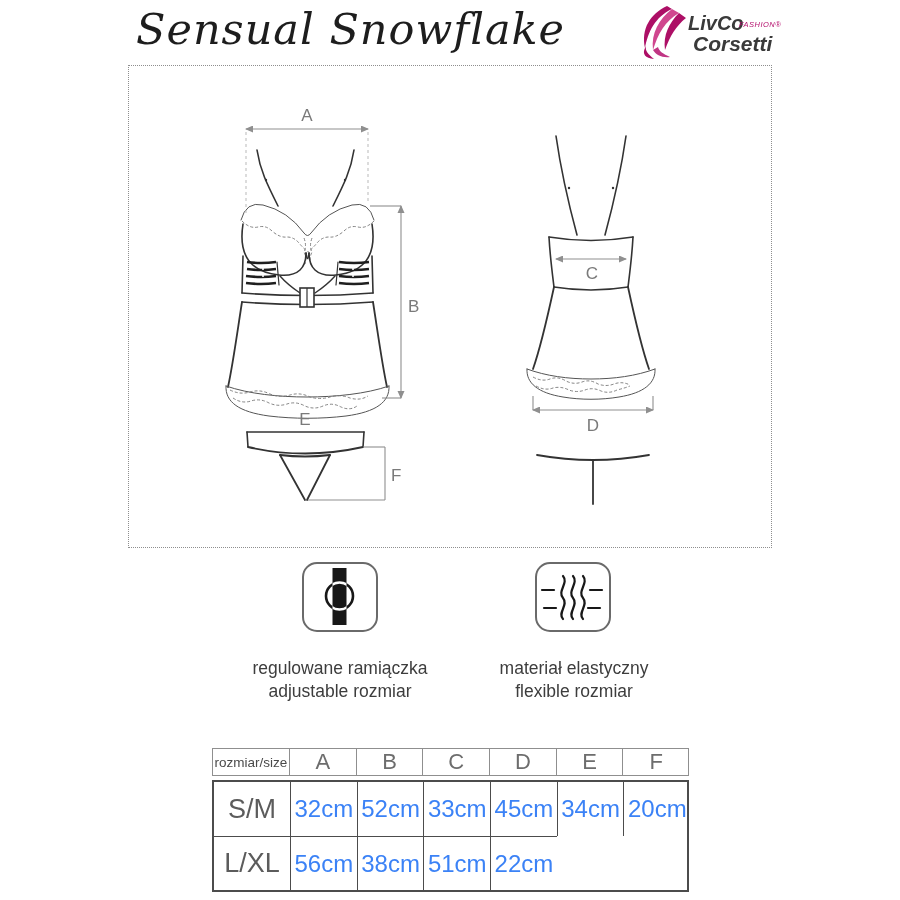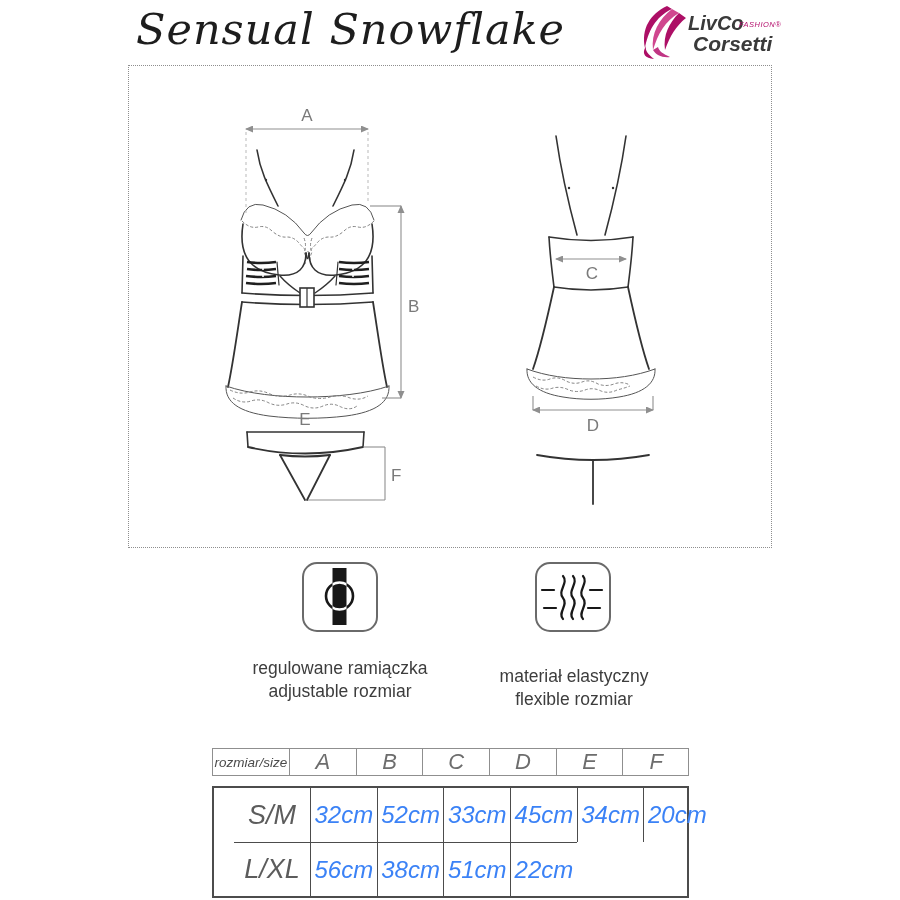--- a/index.html
+++ b/index.html
@@ -56,48 +56,47 @@
   .feature-label {
     position: absolute;
     width: 270px;
     top: 657px;
     text-align: center;
     color: #3d3d3d;
     font-size: 17.5px;
     line-height: 23px;
   }
   #label-straps   { left: 205px; }
-  #label-material { left: 439px; margin-top: 8px; }
-
-  
-  #size-table { left: 212px; top: 748px; width: 477px; font-style: italic; }
+  #label-material { left: 439px; }
+
+  
+  #size-table { left: 212px; top: 748px; width: 477px; }
   #table-header {
     display: grid;
     grid-template-columns: 76px repeat(6, 66.7px);
     border: 1px solid #8f8f8f;
     box-sizing: border-box;
     height: 28px;
   }
   #table-header .cell {
     display: flex; align-items: center; justify-content: center;
     border-left: 1px solid #8f8f8f;
     color: #6d6d6d;
     font-size: 22px;
     font-weight: 400;
   }
   #table-header .cell:first-child { border-left: none; }
   #table-header .corner { font-size: 13.5px; color: #4a4a4a; }
   #table-body {
-    margin-top: 10px;
+    margin-top: 4px;
     display: grid;
     grid-template-columns: 76px repeat(6, 66.7px);
     grid-auto-rows: 54px;
     border: 2px solid #4c4c4c;
     box-sizing: border-box;
-    padding-left: 20px;
   }
   #table-body .cell {
     display: flex; align-items: center; justify-content: center;
     border-left: 1.5px solid #4c4c4c;
     color: #3b82f6;
     font-size: 24px;
   }
   #table-body .cell.row2 { border-top: 1.5px solid #4c4c4c; }
   #table-body .cell.first { border-left: none; }
   #table-body .size-cell { font-size: 27px; color: #5c5c5c; }

